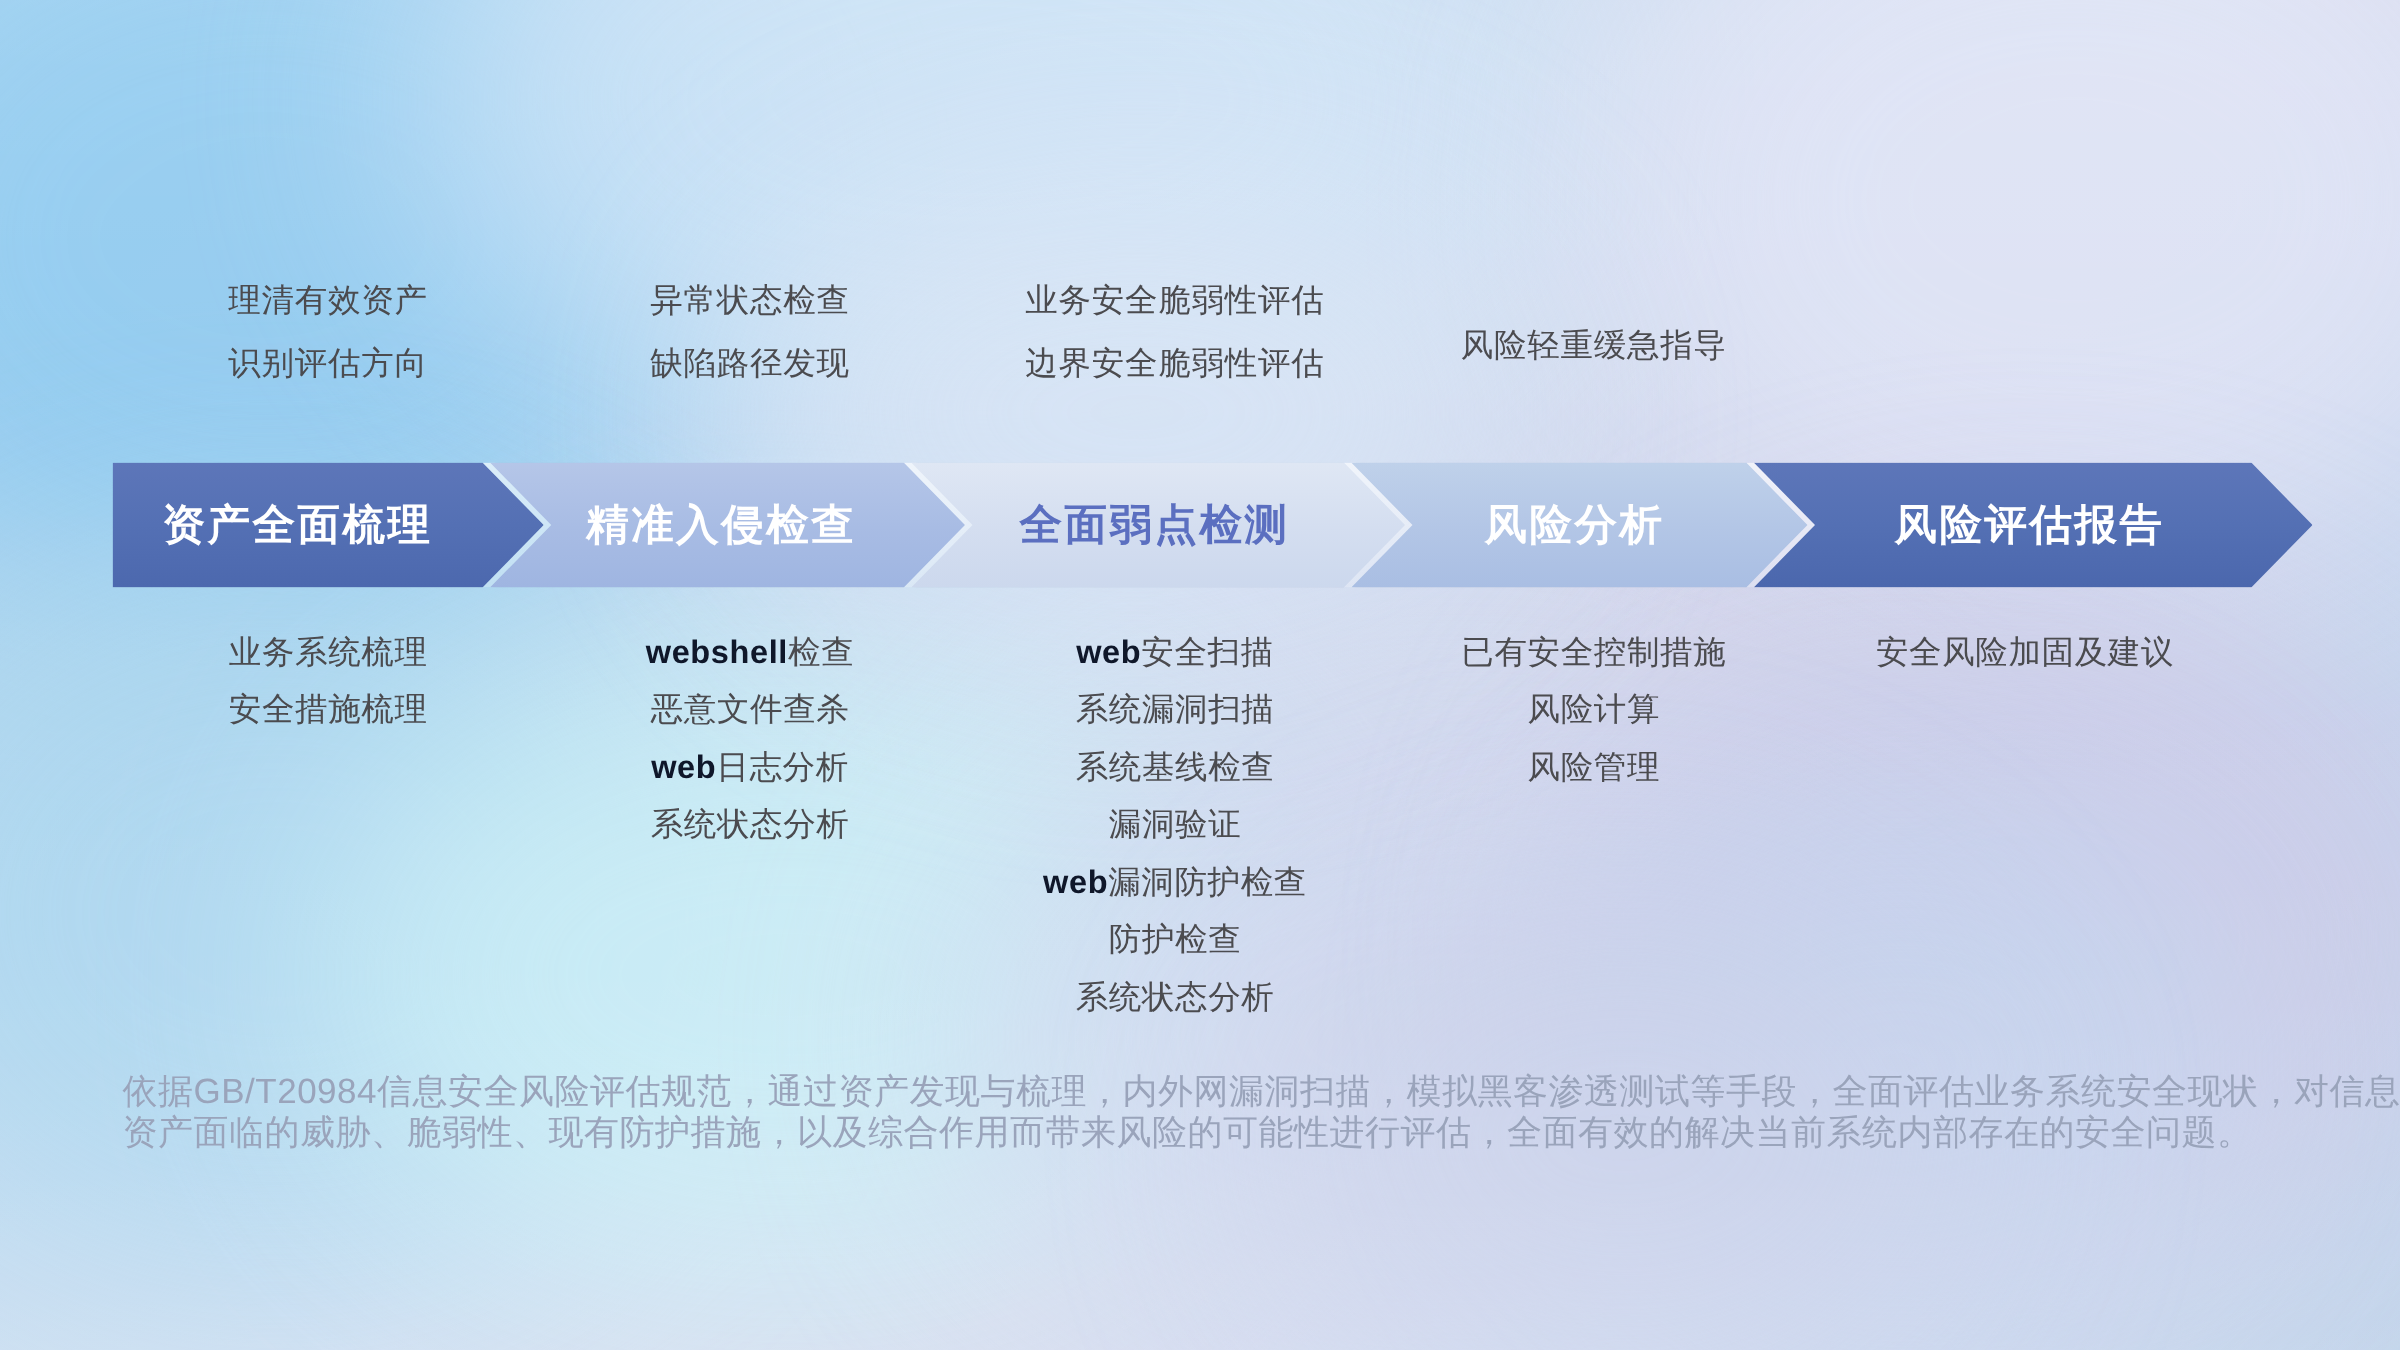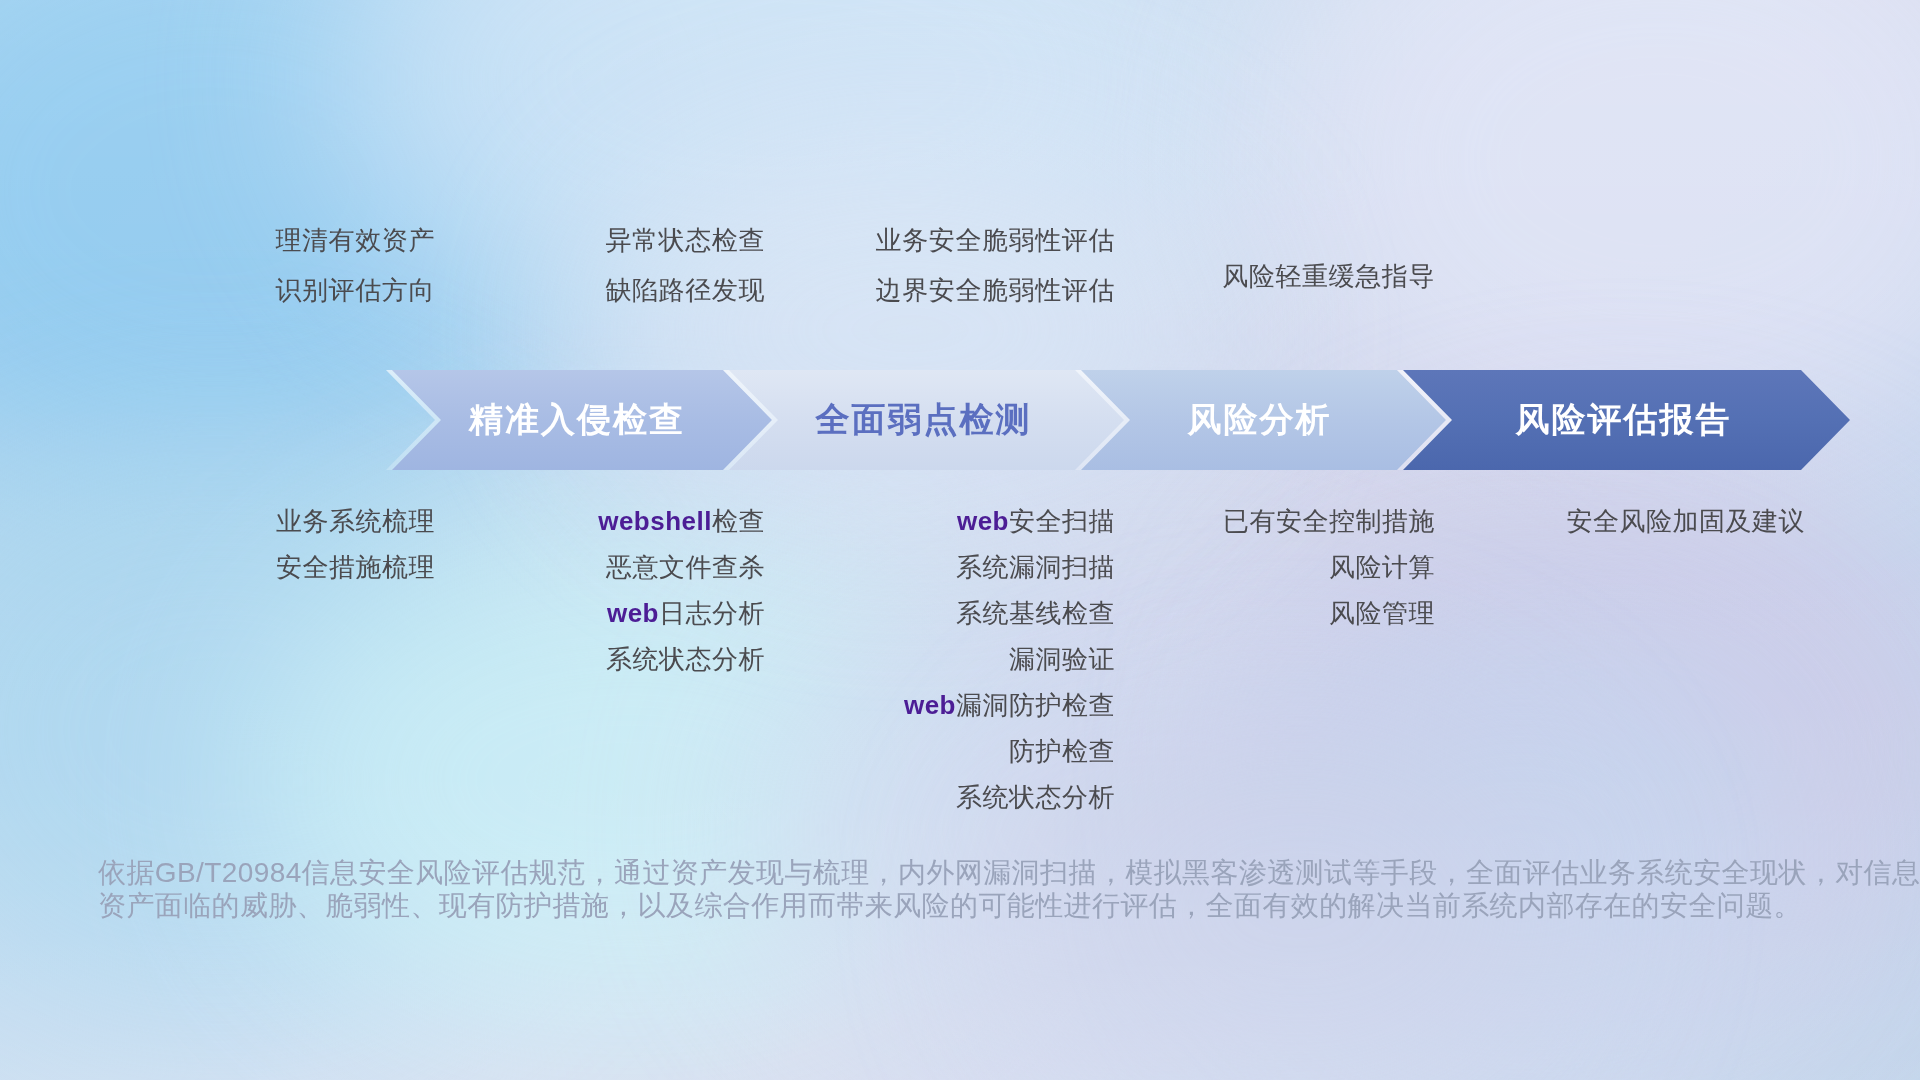--- a/index.html
+++ b/index.html
@@ -26,21 +26,21 @@
   .blob-g{right:-60px;top:470px;width:720px;height:560px;background:#cdc8e6;opacity:.75;}
   .blob-h{right:120px;top:620px;width:560px;height:460px;background:#c2d3ee;opacity:.8;}
   .blob-i{left:600px;top:140px;width:620px;height:380px;background:#dbe6f6;opacity:.7;}
   .blob-j{left:1020px;top:700px;width:560px;height:420px;background:#c8cfe9;opacity:.7;}
   .bg-veil{position:absolute;inset:0;background:linear-gradient(180deg,rgba(255,255,255,.10) 0%,rgba(255,255,255,0) 35%,rgba(255,255,255,.06) 72%,rgba(255,255,255,.16) 100%);}
 
   
   #stage{position:absolute;inset:0;}
 
   .row{position:absolute;left:0;width:1920px;display:flex;}
-  .col{flex:0 0 auto;box-sizing:border-box;text-align:right;}
+  .col{flex:0 0 auto;box-sizing:border-box;text-align:center;}
 
   
   .c1{width:345px;margin-left:90px;}
   .c2{width:330px;}
   .c3{width:350px;}
   .c4{width:320px;}
   .c5{width:370px;}
 
   
   #top-row{top:225px;align-items:flex-start;}
@@ -90,21 +90,21 @@
     clip-path:polygon(0 0, 10px 0, 59px 50px, 10px 100px, 0 100px, 49px 50px);
     opacity:.85;pointer-events:none;}
   #seam1{left:296px;} #seam2{left:633px;} #seam3{left:985px;} #seam4{left:1307px;}
 
   
   #bottom-row{top:505px;align-items:flex-start;}
   .botlist{display:flex;flex-direction:column;gap:14px;}
   .bl{
     font-size:26px;line-height:32px;color:#4b4b4f;letter-spacing:.5px;white-space:nowrap;
   }
-  .bl b{font-weight:bold;color:#4c1d95;}
+  .bl b{font-weight:bold;color:#0f172a;}
 
   
   #footer{
     position:absolute;left:98px;top:856px;width:1500px;
     font-size:28px;line-height:33px;color:#9aa4bb;letter-spacing:.4px;
   }
   #footer div{white-space:nowrap;}
 </style>
 </head>
 <body>
@@ -146,20 +146,23 @@
         </div>
     </div>
     <div class="col c4">
       <div class="toplist centered" id="top-4">
           <div class="tl">风险轻重缓急指导</div>
         </div>
     </div>
   </div>
 
   <div id="banner">
+    <div class="chev chev-shadow" id="chev1">
+      <span>资产全面梳理</span>
+    </div>
     <div class="seam" id="seam1"></div>
     <div class="chev chev-shadow" id="chev2">
       <span>精准入侵检查</span>
     </div>
     <div class="seam" id="seam2"></div>
     <div class="chev chev-shadow" id="chev3">
       <span>全面弱点检测</span>
     </div>
     <div class="seam" id="seam3"></div>
     <div class="chev chev-shadow" id="chev4">

